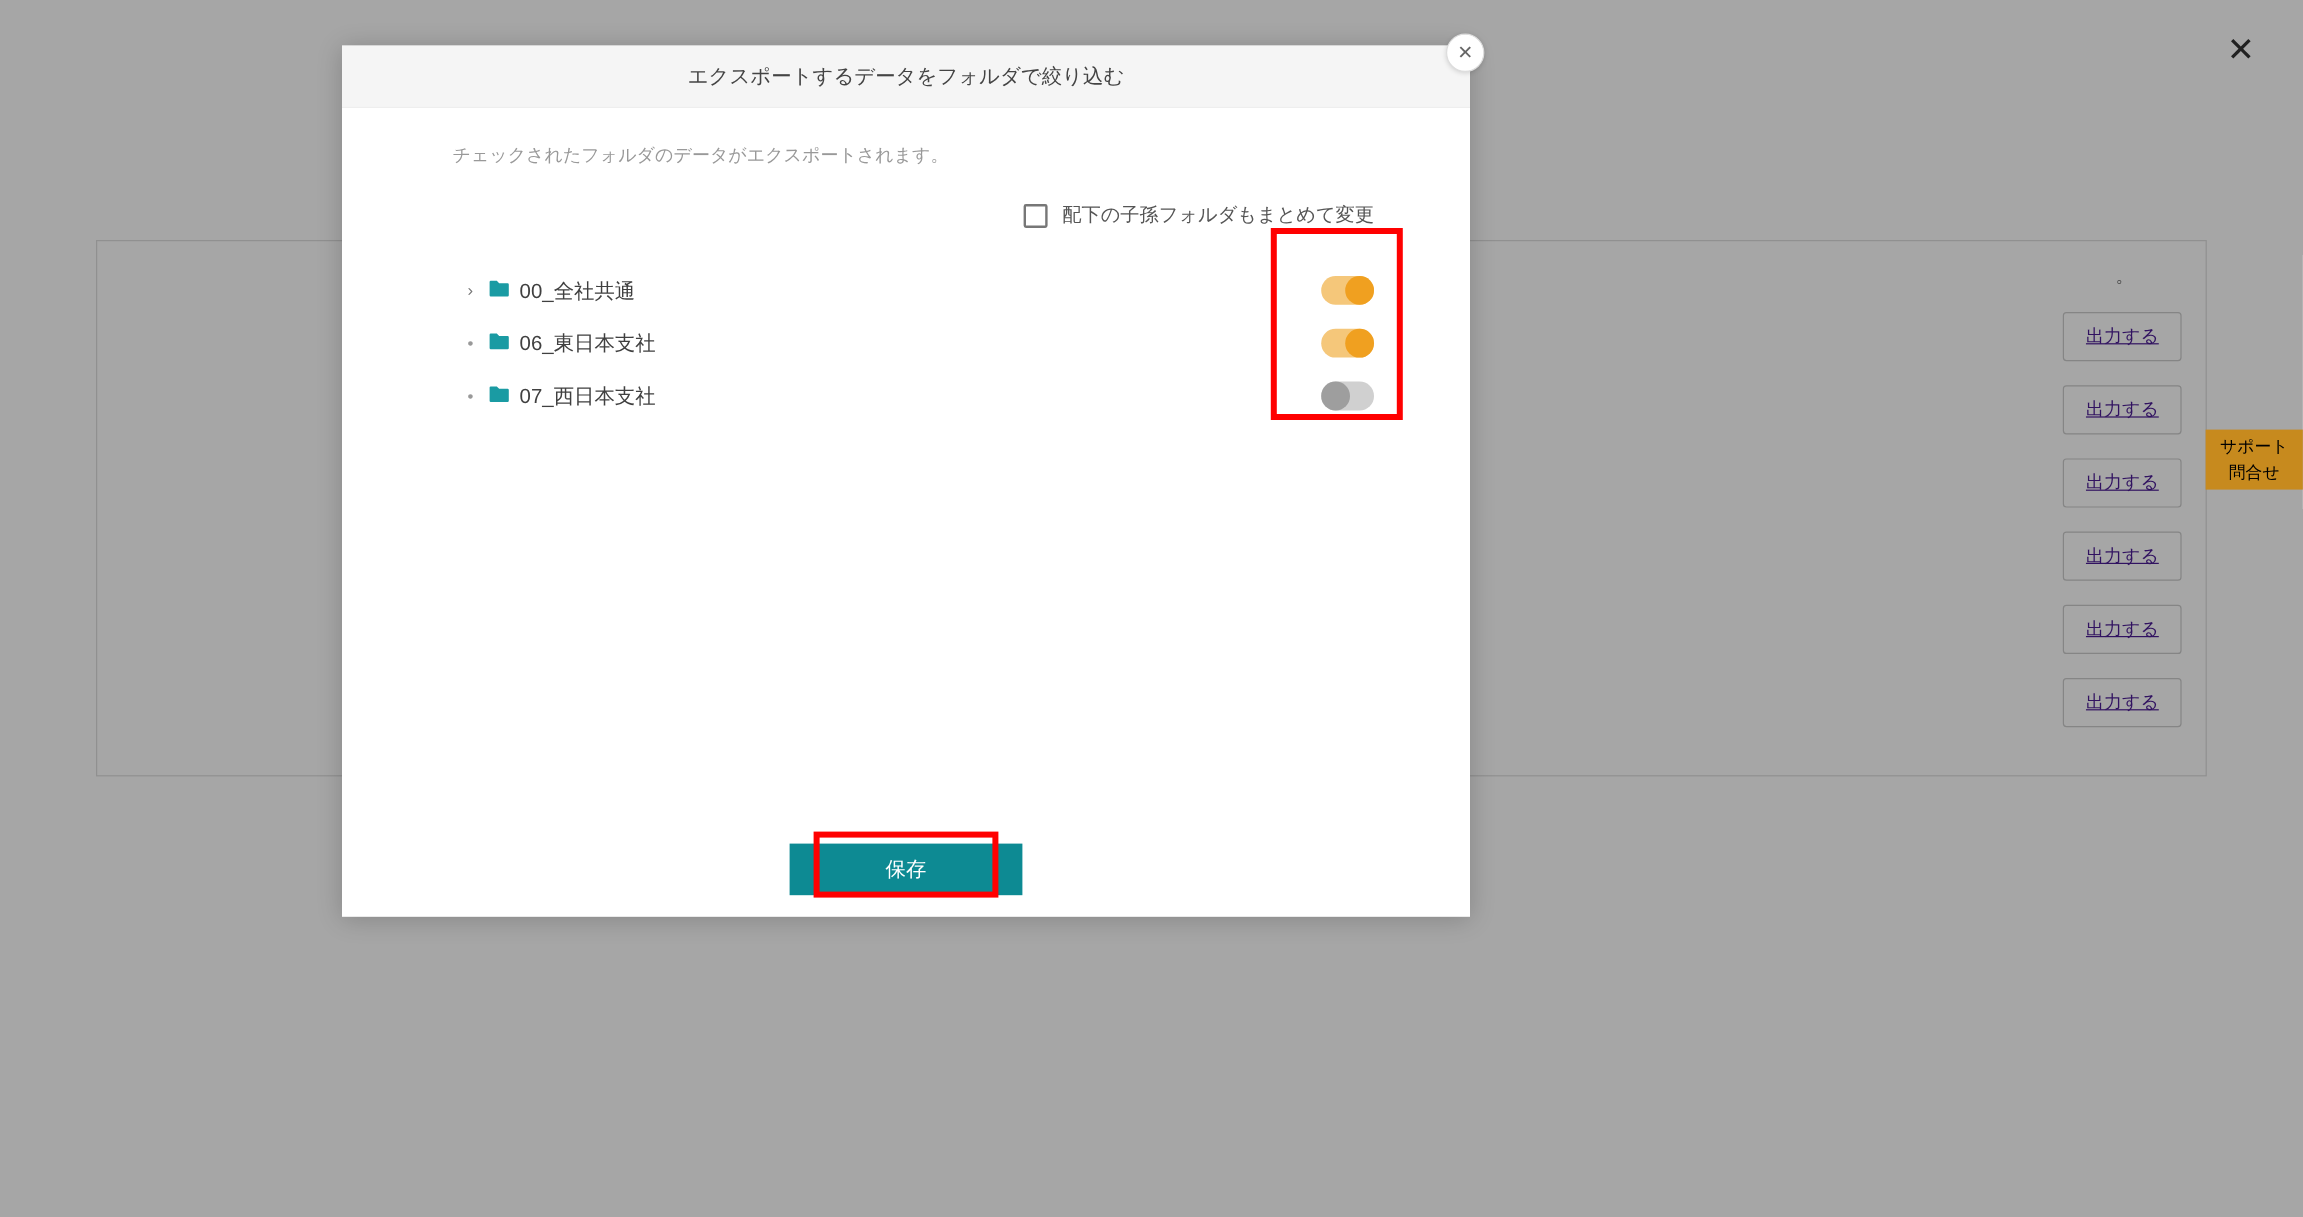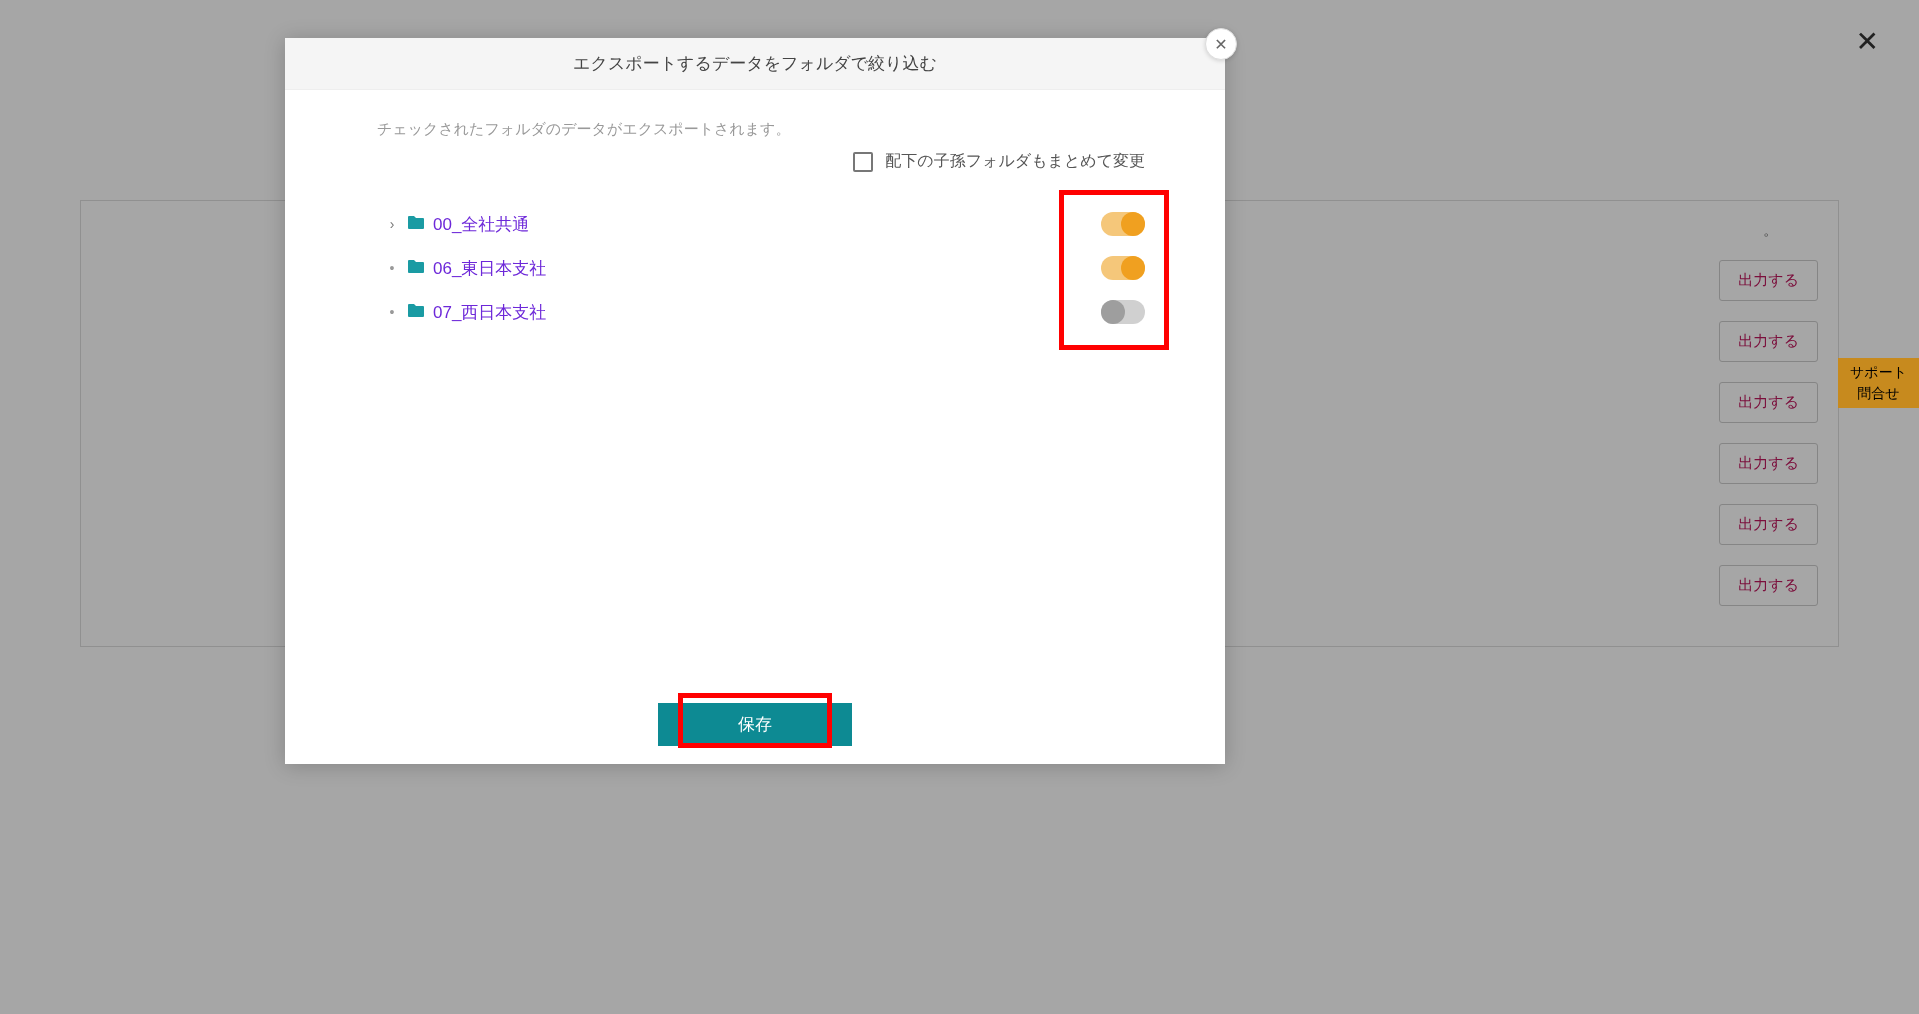--- a/index.html
+++ b/index.html
@@ -79,23 +79,24 @@
     .export-btn-row {
       display: flex;
       justify-content: flex-end;
       margin-bottom: 20px;
     }
     .export-btn {
       border: 1px solid #ccc;
       background: #fff;
       padding: 10px 18px;
       font-size: 15px;
-      color: #be185d;
+      color: #4c1d95;
       cursor: pointer;
       border-radius: 3px;
+      text-decoration: underline;
     }
     
     .support-btn {
       position: absolute;
       right: 0;
       top: 358px;
       background: #c78a1e;
       color: #000000;
       padding: 4px 12px;
       font-size: 14px;
@@ -143,21 +144,21 @@
       color: #444;
       border-bottom: 1px solid #eee;
     }
     .modal-body {
       flex: 1;
       padding: 30px 80px 20px;
     }
     .modal-desc {
       color: #999;
       font-size: 15px;
-      margin-bottom: 12px;
+      margin-bottom: 30px;
       padding-left: 12px;
     }
     .modal-checkbox-row {
       display: flex;
       align-items: center;
       justify-content: flex-end;
       gap: 12px;
       margin-bottom: 30px;
       padding-right: 0;
       padding-left: 440px;
@@ -201,21 +202,21 @@
       font-size: 14px;
       color: #999;
       text-align: center;
     }
     .folder-icon {
       color: #1a9ba3;
       font-size: 18px;
     }
     .folder-name {
       font-size: 17px;
-      color: #6d28d9;
+      color: #404040;
     }
     
     .toggle {
       width: 44px;
       height: 24px;
       border-radius: 12px;
       position: relative;
       cursor: pointer;
     }
     .toggle.on {

